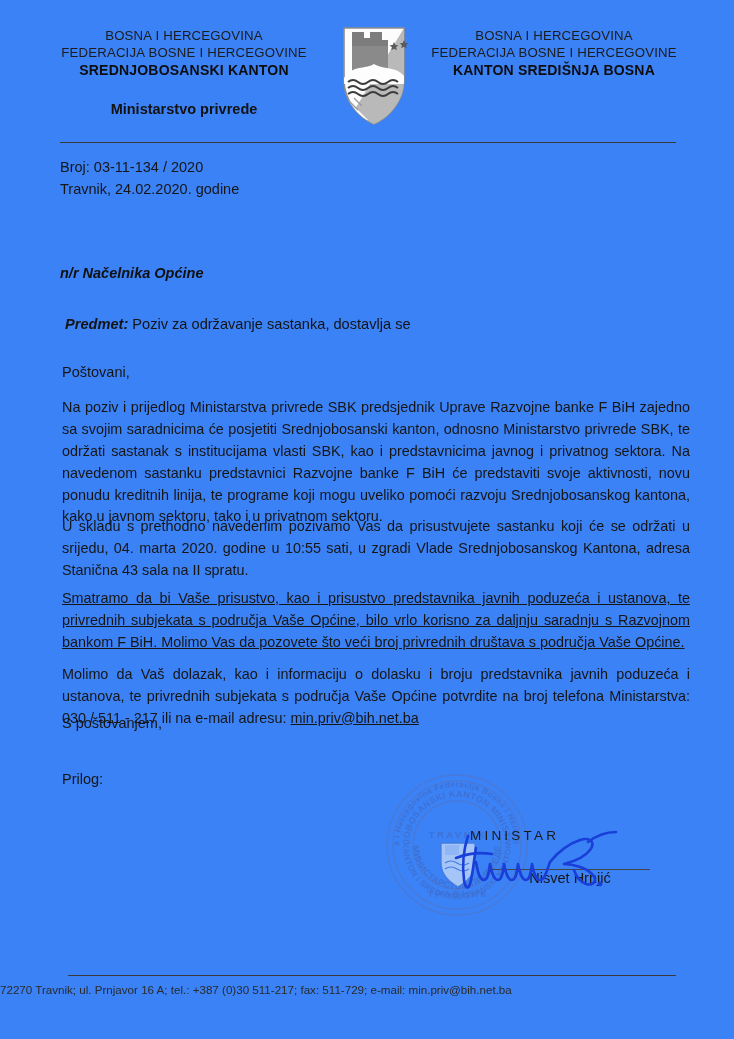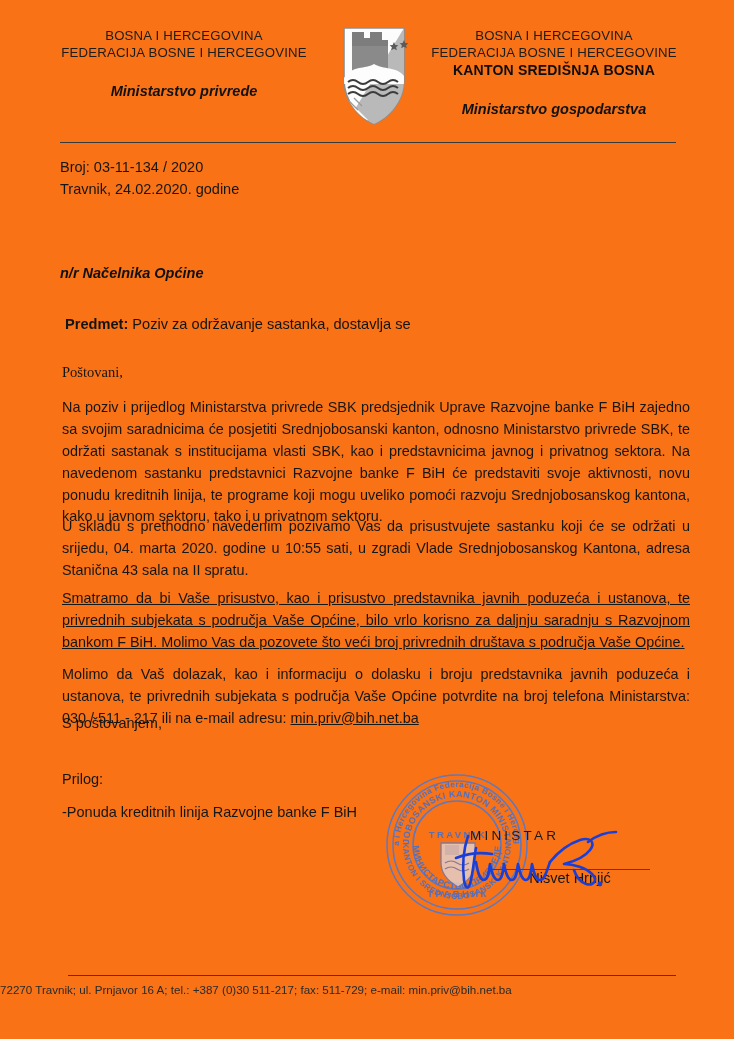--- a/index.html
+++ b/index.html
@@ -8,21 +8,21 @@
     background: #ffffff;
   }
   body {
     font-family: "Liberation Sans", sans-serif;
     color: #1a1a1a;
   }
   .page {
     position: relative;
     width: 734px;
     height: 1039px;
-    background: #f97316;
+    background: #3b82f6;
     overflow: hidden;
   }
 
   
   .letterhead {
     position: absolute;
     left: 0; top: 0;
     width: 734px;
     height: 133px;
   }
@@ -44,21 +44,20 @@
     font-size: 14px;
     font-weight: bold;
     letter-spacing: 0.2px;
     color: #0d0d0d;
     white-space: nowrap;
   }
   .lh-ministry {
     margin-top: 20px;
     font-size: 14.5px;
     font-weight: bold;
-    font-style: italic;
     color: #121212;
     white-space: nowrap;
   }
 
   
   .coa {
     position: absolute;
     left: 338px;
     top: 24px;
     width: 72px;
@@ -102,29 +101,28 @@
     color: #101010;
     text-align: right;
   }
   .subject {
     position: absolute;
     left: 65px;
     top: 316px;
     font-size: 14.6px;
     color: #141414;
   }
-  .subject .lbl { font-weight: bold; }
+  .subject .lbl { font-weight: bold; font-style: italic; }
 
   .salutation {
     position: absolute;
     left: 62px;
     top: 364px;
     font-size: 14.5px;
     color: #161616;
-    font-family: Liberation Serif, serif;
   }
 
   .para {
     position: absolute;
     left: 62px;
     width: 628px;
     font-size: 14.4px;
     line-height: 1.52;
     text-align: justify;
     text-justify: inter-word;
@@ -228,20 +226,21 @@
 </head>
 <body>
 
 <div class="page">
 
   <div class="letterhead">
 
     <div class="lh-block lh-left">
       <div class="lh-l1">BOSNA I HERCEGOVINA</div>
       <div class="lh-l2">FEDERACIJA BOSNE I HERCEGOVINE</div>
+      <div class="lh-l3">SREDNJOBOSANSKI KANTON</div>
       <div class="lh-ministry">Ministarstvo privrede</div>
     </div>
 
     <div class="coa">
       <svg viewBox="0 0 72 104" width="72" height="104" aria-hidden="true">
         <defs>
           <clipPath id="shieldclip">
             <path d="M6 4 H66 V56 C66 78 50 94 36 100 C22 94 6 78 6 56 Z"></path>
           </clipPath>
         </defs>
@@ -274,21 +273,20 @@
           <path d="M56 18 l1.3 3 3 .3 -2.2 2 .7 3 -2.8 -1.6 -2.8 1.6 .7 -3 -2.2 -2 3 -.3 Z"></path>
           <path d="M66 16 l1.3 3 3 .3 -2.2 2 .7 3 -2.8 -1.6 -2.8 1.6 .7 -3 -2.2 -2 3 -.3 Z"></path>
         </g>
       </svg>
     </div>
 
     <div class="lh-block lh-right">
       <div class="lh-l1">BOSNA I HERCEGOVINA</div>
       <div class="lh-l2">FEDERACIJA BOSNE I HERCEGOVINE</div>
       <div class="lh-l3">KANTON SREDIŠNJA BOSNA</div>
-      <div class="lh-ministry">Ministarstvo gospodarstva</div>
     </div>
   </div>
 
   <div class="hr-head"></div>
 
   <div class="refblock">
     <div>Broj: 03-11-134 / 2020</div>
     <div>Travnik, 24.02.2020. godine</div>
   </div>
 
@@ -301,21 +299,20 @@
   <div class="salutation">Poštovani,</div>
 
   <div class="para p1">Na poziv i prijedlog Ministarstva privrede SBK predsjednik Uprave Razvojne banke F BiH zajedno sa svojim saradnicima će posjetiti Srednjobosanski kanton, odnosno Ministarstvo privrede SBK, te održati sastanak s institucijama vlasti SBK, kao i predstavnicima javnog i privatnog sektora. Na navedenom sastanku predstavnici Razvojne banke F BiH će predstaviti svoje aktivnosti, novu ponudu kreditnih linija, te programe koji mogu uveliko pomoći razvoju Srednjobosanskog kantona, kako u javnom sektoru, tako i u privatnom sektoru.</div>
   <div class="para p2">U skladu s prethodno navedenim pozivamo Vas da prisustvujete sastanku koji će se održati u srijedu, 04. marta 2020. godine u 10:55 sati, u zgradi Vlade Srednjobosanskog Kantona, adresa Stanična 43 sala na II spratu.</div>
   <div class="para p3">Smatramo da bi Vaše prisustvo, kao i prisustvo predstavnika javnih poduzeća i ustanova, te privrednih subjekata s područja Vaše Općine, bilo vrlo korisno za daljnju saradnju s Razvojnom bankom F BiH. Molimo Vas da pozovete što veći broj privrednih društava s područja Vaše Općine.</div>
   <div class="para p4"><span>Molimo da Vaš dolazak, kao i informaciju o dolasku i broju predstavnika javnih poduzeća i ustanova, te privrednih subjekata s područja Vaše Općine potvrdite na broj telefona Ministarstva: 030 / 511 - 217 ili na e-mail adresu: </span><span class="email-link">min.priv@bih.net.ba</span></div>
 
   <div class="regards">S poštovanjem,</div>
 
   <div class="enc-label">Prilog:</div>
-  <div class="enc-item">-Ponuda kreditnih linija Razvojne banke F BiH</div>
 
   <div class="stamp">
     <svg viewBox="0 0 148 148" width="148" height="148" aria-hidden="true">
       <defs>
         <path id="arcOuterTop" d="M 16 74 A 58 58 0 0 1 132 74"></path>
         <path id="arcOuterBot" d="M 20 74 A 54 54 0 0 0 128 74"></path>
         <path id="arcInnerTop" d="M 26 74 A 48 48 0 0 1 122 74"></path>
         <path id="arcInnerBot" d="M 30 74 A 44 44 0 0 0 118 74"></path>
       </defs>
       <g stroke="#4a79d6" fill="none" stroke-width="1.5">

